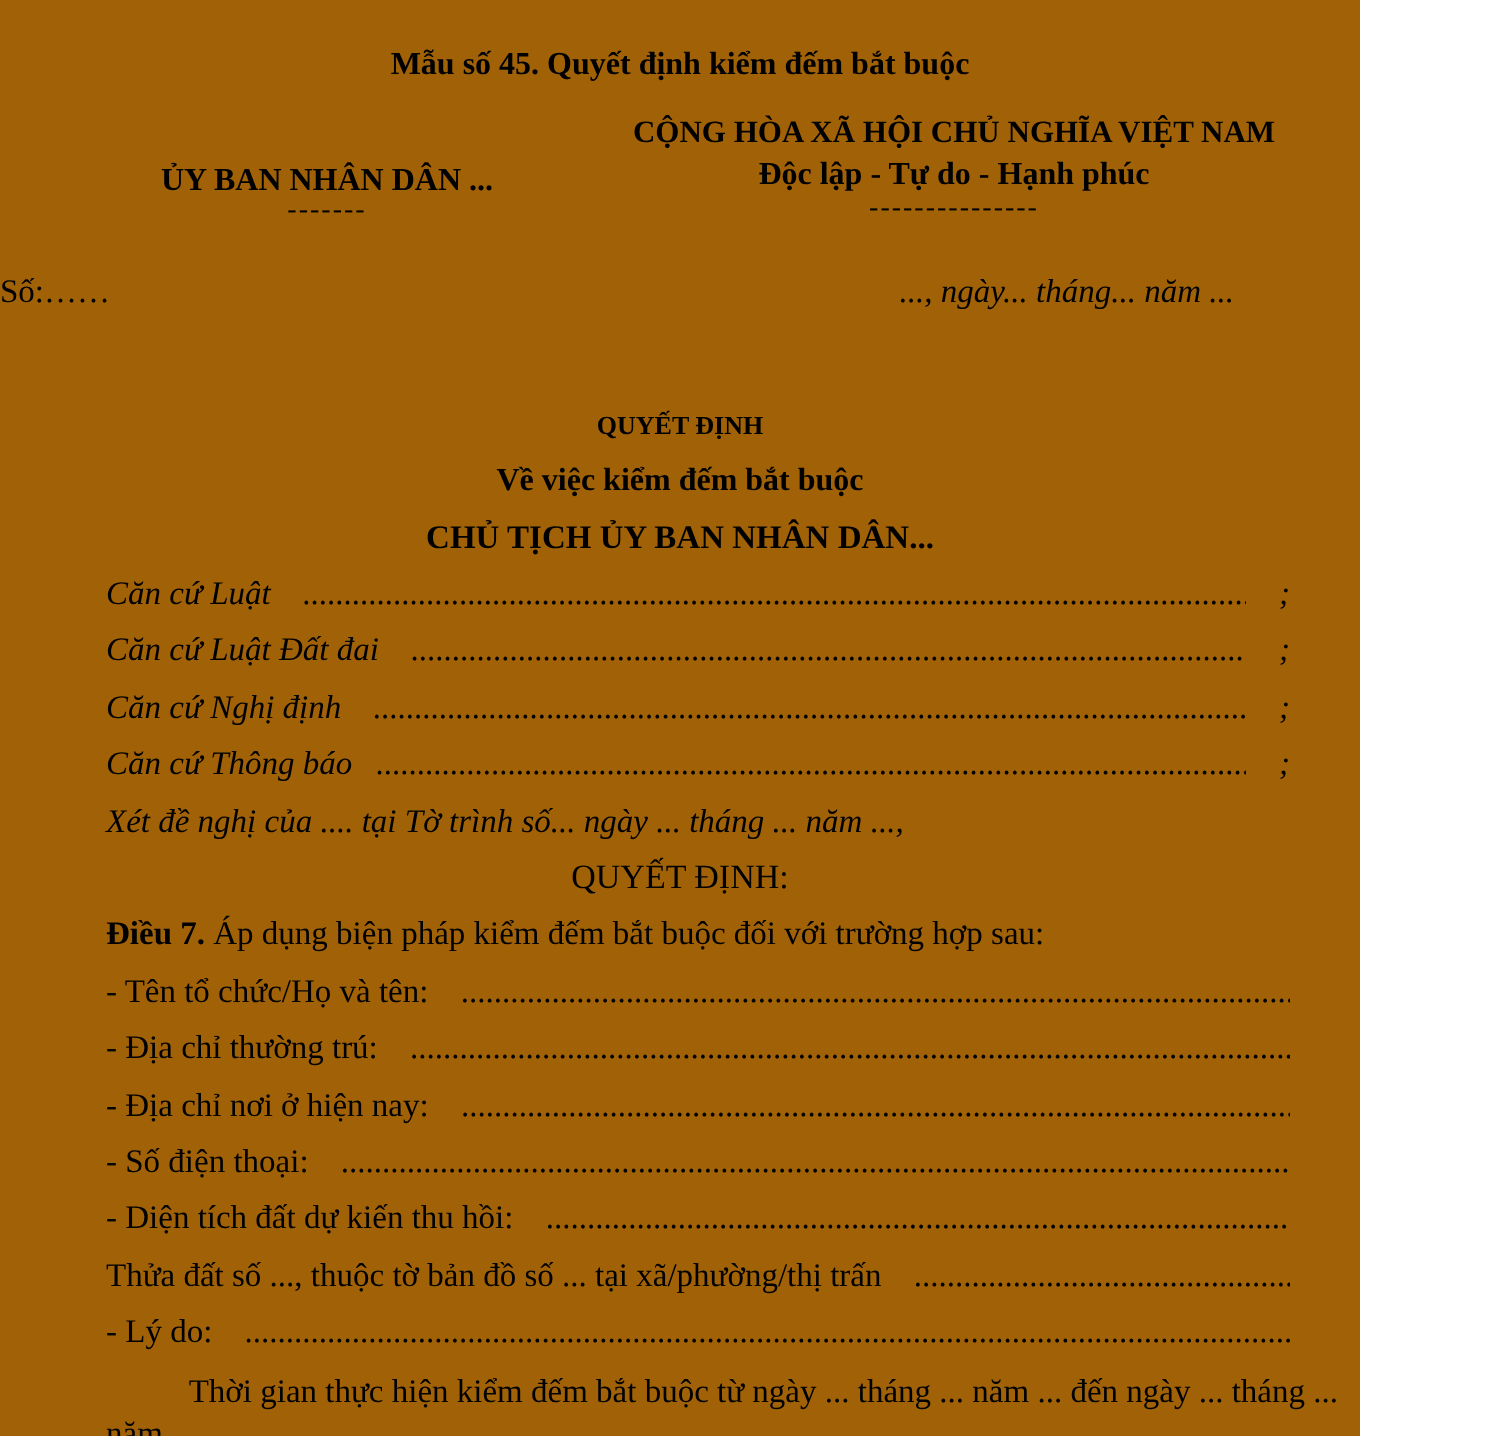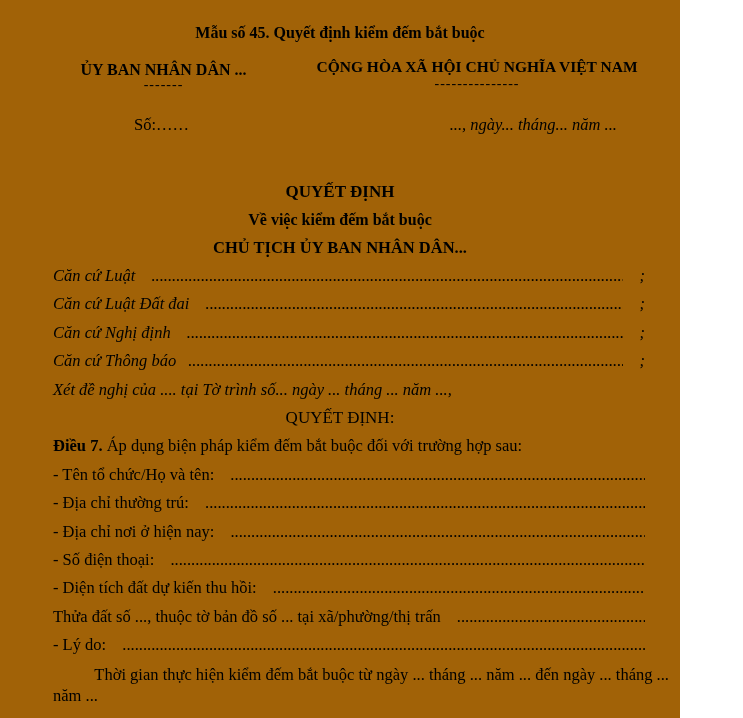--- a/index.html
+++ b/index.html
@@ -65,34 +65,33 @@
   }
   .motto-divider {
     font-size: 14px;
     line-height: 14px;
     letter-spacing: 1px;
   }
   .meta-row {
     display: flex;
     justify-content: space-between;
     margin-top: 24px;
-    padding-left: 134px;
     padding-right: 63px;
     line-height: 20px;
   }
   .dateline {
     font-style: italic;
   }
   .center-headings {
     margin-top: 43px;
     text-align: center;
   }
   .h1 {
     font-weight: bold;
-    font-size: 17px;
+    font-size: 13px;
     line-height: 28px;
   }
   .h2 {
     font-weight: bold;
     font-size: 16px;
     line-height: 28px;
   }
   .h3 {
     font-weight: bold;
     font-size: 16.5px;
@@ -152,20 +151,21 @@
 
   <div class="form-title">Mẫu số 45. Quyết định kiểm đếm bắt buộc</div>
 
   <div class="header-row">
     <div class="header-left">
       <div class="org-name">ỦY BAN NHÂN DÂN ...</div>
       <div class="org-divider">-------</div>
     </div>
     <div class="header-right">
       <div class="country-name">CỘNG HÒA XÃ HỘI CHỦ NGHĨA VIỆT NAM</div>
+      <div class="motto">Độc lập - Tự do - Hạnh phúc</div>
       <div class="motto-divider">---------------</div>
     </div>
   </div>
 
   <div class="meta-row">
     <span>Số:……</span>
     <span class="dateline">..., ngày... tháng... năm ...</span>
   </div>
 
   <div class="center-headings">

